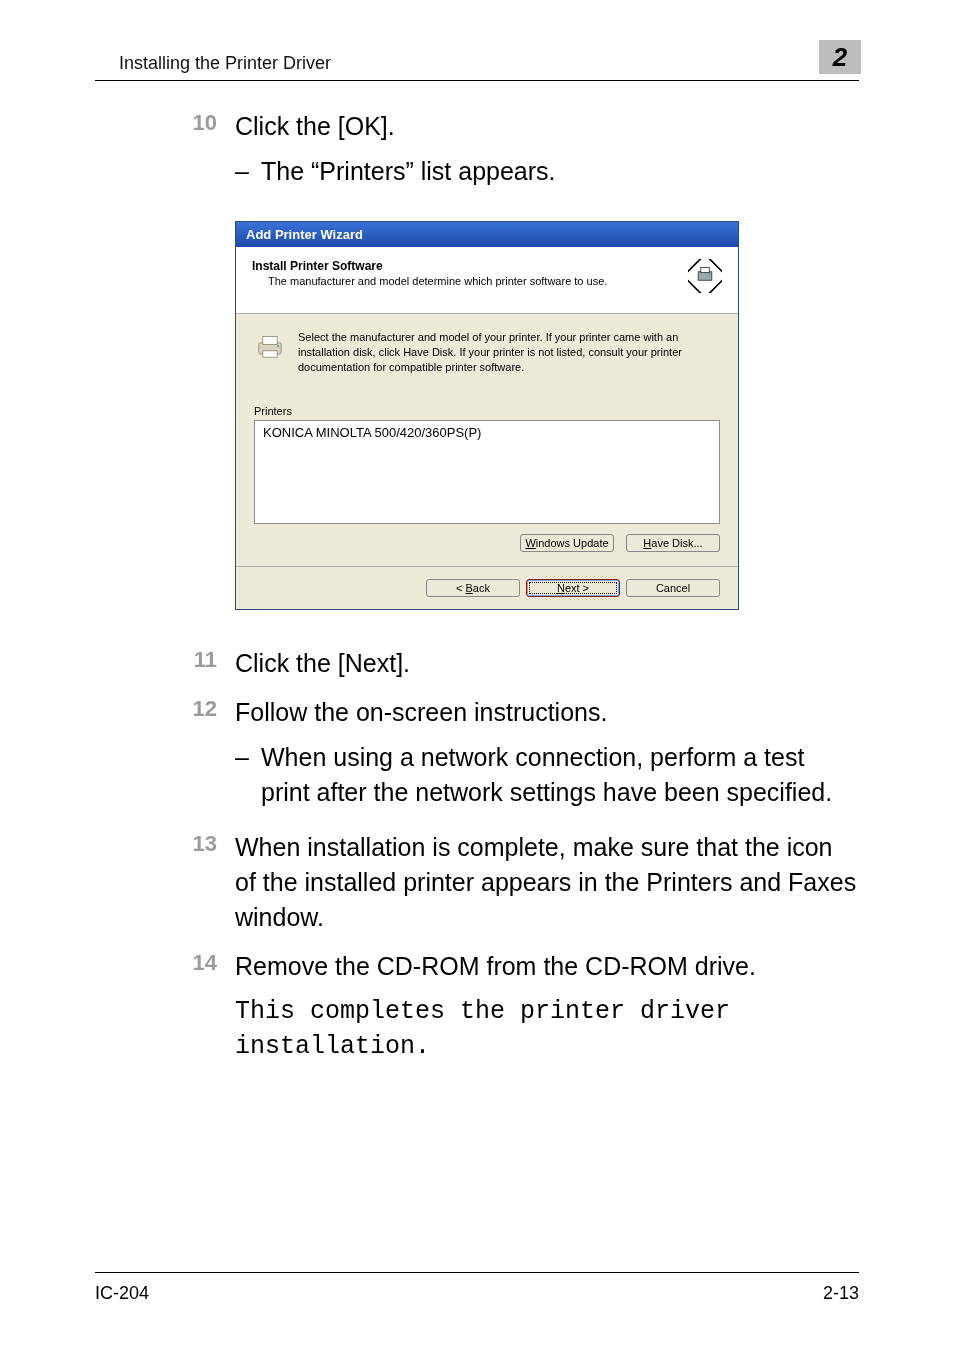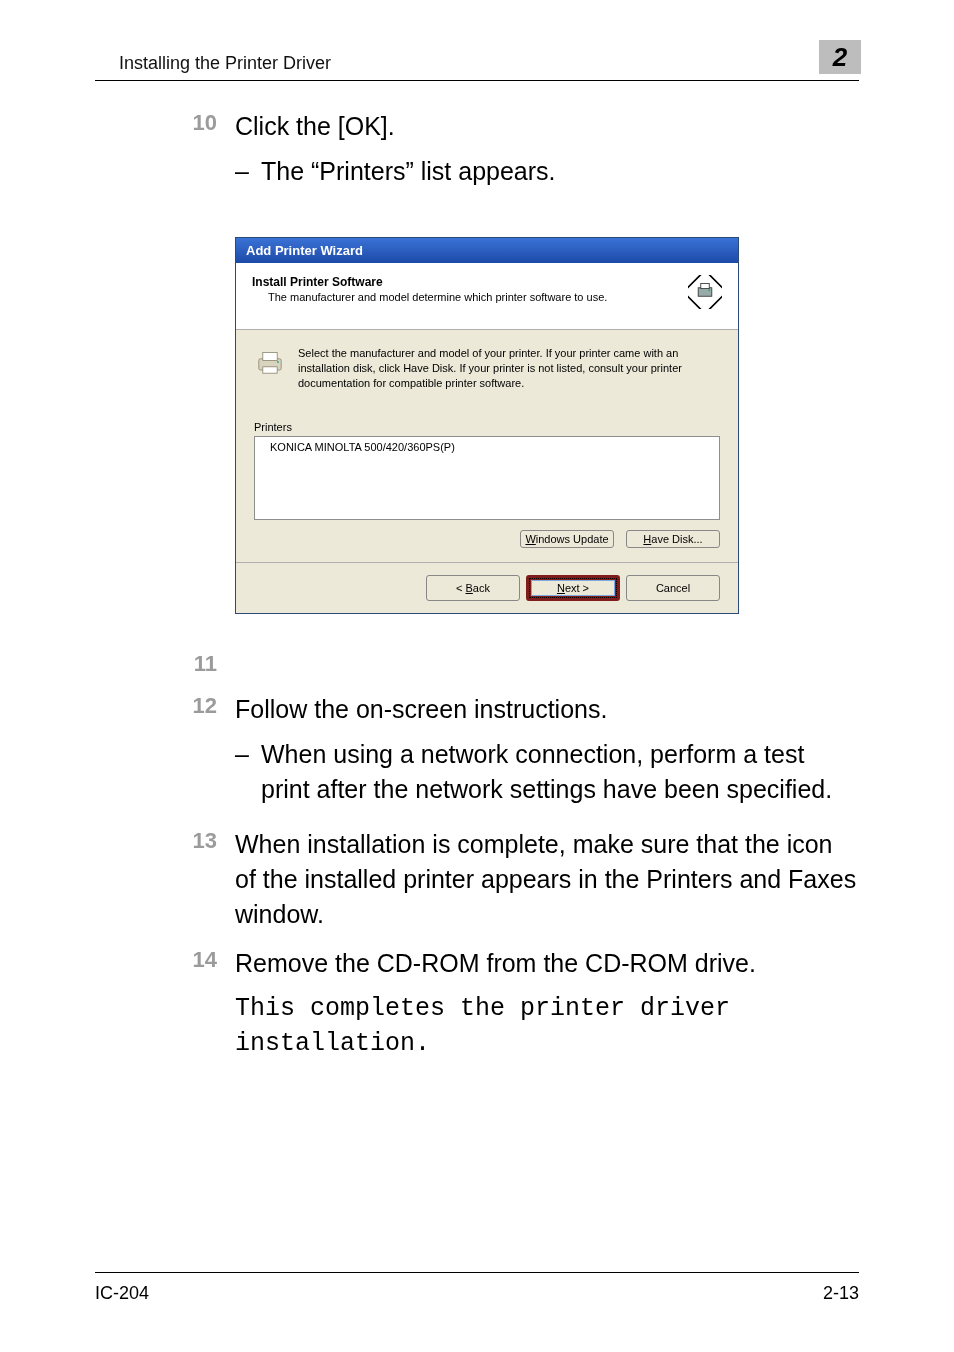--- a/index.html
+++ b/index.html
@@ -70,21 +70,21 @@
     }
     .sub-bullet .txt {
       flex: 1;
     }
     .extra-line {
       margin-top: 10px;
       font-family: Liberation Mono, monospace;
     }
     .dialog-wrap {
       margin-left: 140px;
-      margin-top: 42px;
+      margin-top: 26px;
       margin-bottom: 36px;
     }
     .dialog {
       width: 504px;
       border: 1px solid #2a4a7a;
       background: #ece9d8;
       font-family: "Tahoma", Arial, sans-serif;
     }
     .dlg-title {
       background: linear-gradient(to bottom, #3a72d6, #1d4aa8);
@@ -121,23 +121,23 @@
     }
     .instr-icon svg { width: 32px; height: 32px; }
     .instr-text { line-height: 1.35; }
     .list-label {
       font-size: 11px;
       margin-bottom: 3px;
     }
     .printer-list {
       border: 1px solid #8e8e8e;
       background: #fff;
-      height: 84px;
-      padding: 4px 15px;
-      font-size: 11px;
+      height: 104px;
+      padding: 4px 8px;
+      font-size: 13px;
     }
     .list-btn-row {
       display: flex;
       justify-content: flex-end;
       gap: 12px;
       margin-top: 10px;
     }
     .xp-btn {
       background: #ece9d8;
       border: 1px solid #888;
@@ -152,21 +152,21 @@
     .dlg-footer {
       border-top: 1px solid #b0b0b0;
       padding: 12px 18px;
       display: flex;
       justify-content: flex-end;
       gap: 6px;
     }
     .xp-btn.primary {
       outline: 1px dotted #000;
       outline-offset: -4px;
-      border: 5px solid #7f1d1d;
+      border: 1px solid #7f1d1d;
       box-shadow: 0 0 0 1px #7aaae0 inset;
     }
     .xp-btn .ul { text-decoration: underline; }
     .footer {
       position: absolute;
       bottom: 48px;
       left: 95px;
       right: 95px;
       border-top: 1px solid #000;
       padding-top: 10px;
@@ -236,20 +236,23 @@
       <div class="dlg-footer">
         <button class="xp-btn"><span>&lt; </span><span class="ul">B</span><span>ack</span></button>
         <button class="xp-btn primary"><span class="ul">N</span><span>ext &gt;</span></button>
         <button class="xp-btn">Cancel</button>
       </div>
     </div>
   </div>
 
   <div class="step">
     <div class="step-num">11</div>
+    <div class="step-body">
+      <div>Click the [Next].</div>
+    </div>
   </div>
 
   <div class="step">
     <div class="step-num">12</div>
     <div class="step-body">
       <div>Follow the on-screen instructions.</div>
       <div class="sub-bullet">
         <div class="dash">–</div>
         <div class="txt">When using a network connection, perform a test print after the network settings have been specified.</div>
       </div>

